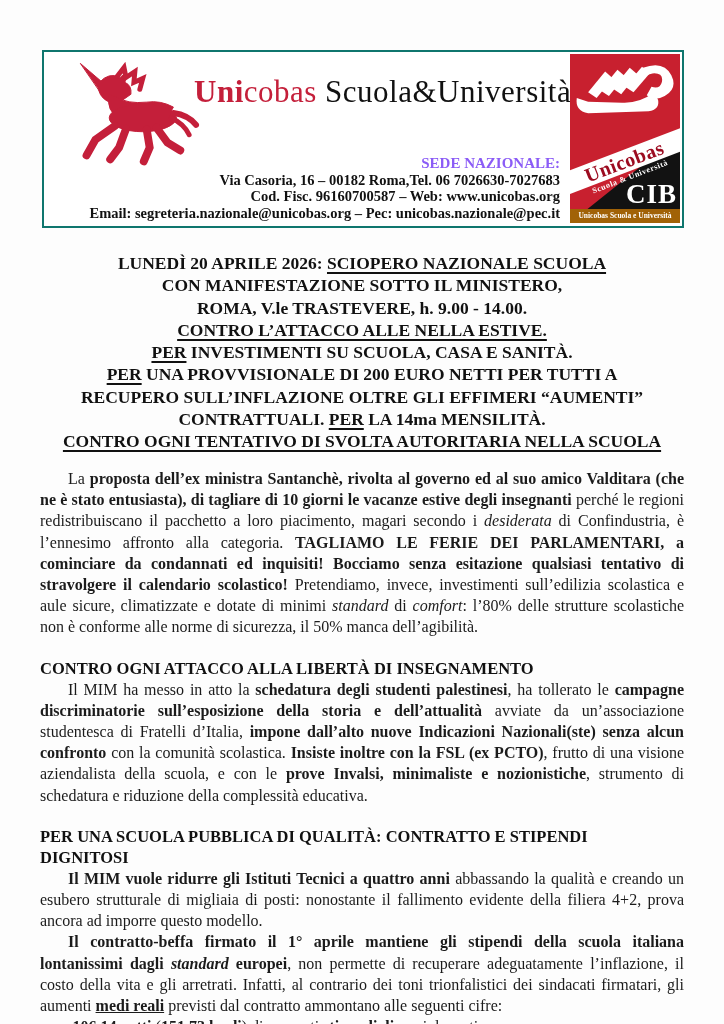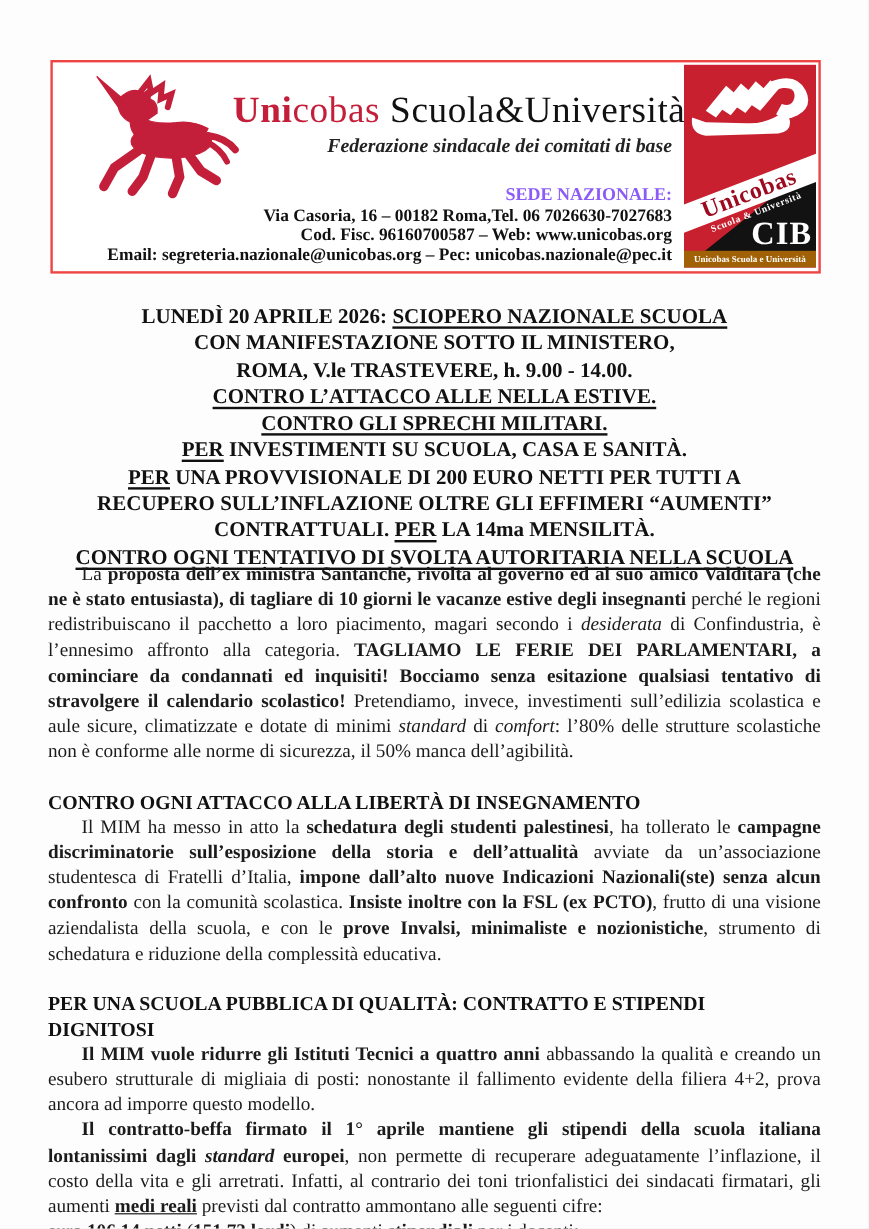--- a/index.html
+++ b/index.html
@@ -10,21 +10,21 @@
     background: #fdfdfd;
     font-family: "Liberation Serif", serif;
     color: #1b1b1b;
     overflow: hidden;
   }
   
   .header-box {
     position: absolute;
     left: 42px; top: 50px;
     width: 638px; height: 174px;
-    border: 2px solid #ef4444;
+    border: 2px solid #0f766e;
     background: #fff;
   }
   .unicorn { position:absolute; left: 8px; top: 4px; width: 148px; height: 112px; }
   .org { position:absolute; left: 150px; right: 122px; top: 22px; text-align: right; }
   .org-title { font-size: 31px; letter-spacing: .5px; color:#111; white-space: nowrap; }
   .org-title .red { color: #c41f3a; }
   .org-title .b { font-weight: bold; }
   .org-subtitle { font-size: 16.5px; font-weight: bold; font-style: italic; color:#222; margin-top: 2px; }
   .address {
     position:absolute; left: 6px; right: 122px; bottom: 5px;
@@ -112,21 +112,20 @@
         <path d="M75 73 L68 92 L59 104" fill="none" stroke-width="8"></path>
         <path d="M106 72 L117 87 L130 95" fill="none" stroke-width="8"></path>
         <path d="M96 74 L99 92 L93 106" fill="none" stroke-width="8"></path>
         <path d="M123 57 Q138 59 146 69" fill="none" stroke-width="6"></path>
         <path d="M121 62 Q134 68 139 79" fill="none" stroke-width="5"></path>
       </g>
     </svg>
 
     <div class="org">
       <div class="org-title"><span class="b red">Uni</span><span class="red">cobas</span><span> Scuola&amp;Università</span></div>
-      <div class="org-subtitle">Federazione sindacale dei comitati di base</div>
     </div>
 
     <div class="address">
       <div class="addr-label">SEDE NAZIONALE:</div>
       <div>Via Casoria, 16 – 00182 Roma,Tel. 06 7026630-7027683</div>
       <div>Cod. Fisc. 96160700587 – Web: www.unicobas.org</div>
       <div>Email: segreteria.nazionale@unicobas.org – Pec: unicobas.nazionale@pec.it</div>
     </div>
 
     <div class="badge">
@@ -148,21 +147,20 @@
       <div class="badge-cib">CIB</div>
       <div class="badge-bar">Unicobas Scuola e Università</div>
     </div>
   </div>
 
   <div class="title-block">
     <div><span>LUNEDÌ 20 APRILE 2026: </span><span class="u">SCIOPERO NAZIONALE SCUOLA</span></div>
     <div><span>CON MANIFESTAZIONE SOTTO IL MINISTERO,</span></div>
     <div><span>ROMA, V.le TRASTEVERE, h. 9.00 - 14.00.</span></div>
     <div><span class="u">CONTRO L’ATTACCO ALLE NELLA ESTIVE.</span></div>
-    <div><span class="u">CONTRO GLI SPRECHI MILITARI.</span></div>
     <div><span class="u">PER</span><span> INVESTIMENTI SU SCUOLA, CASA E SANITÀ.</span></div>
     <div><span class="u">PER</span><span> UNA PROVVISIONALE DI 200 EURO NETTI PER TUTTI A</span></div>
     <div><span>RECUPERO SULL’INFLAZIONE OLTRE GLI EFFIMERI “AUMENTI”</span></div>
     <div><span>CONTRATTUALI. </span><span class="u">PER</span><span> LA 14ma MENSILITÀ.</span></div>
     <div><span class="u">CONTRO OGNI TENTATIVO DI SVOLTA AUTORITARIA NELLA SCUOLA</span></div>
   </div>
 
   <div class="body-text">
     <p class="para justify indent"><span>La </span><span class="b">proposta dell’ex ministra Santanchè, rivolta al governo ed al suo amico Valditara (che ne è stato entusiasta),  di tagliare di 10 giorni le vacanze estive degli insegnanti</span><span> perché le regioni redistribuiscano il pacchetto a loro piacimento, magari secondo i </span><span class="i">desiderata</span><span> di Confindustria, è l’ennesimo affronto alla categoria. </span><span class="b">TAGLIAMO LE FERIE DEI PARLAMENTARI, a cominciare da condannati ed inquisiti! Bocciamo senza esitazione qualsiasi tentativo di stravolgere il calendario scolastico!</span><span> Pretendiamo, invece, investimenti sull’edilizia scolastica e aule sicure, climatizzate e dotate di minimi </span><span class="i">standard</span><span> di </span><span class="i">comfort</span><span>: l’80% delle strutture scolastiche non è conforme alle norme di sicurezza, il 50% manca dell’agibilità.</span></p>
 

